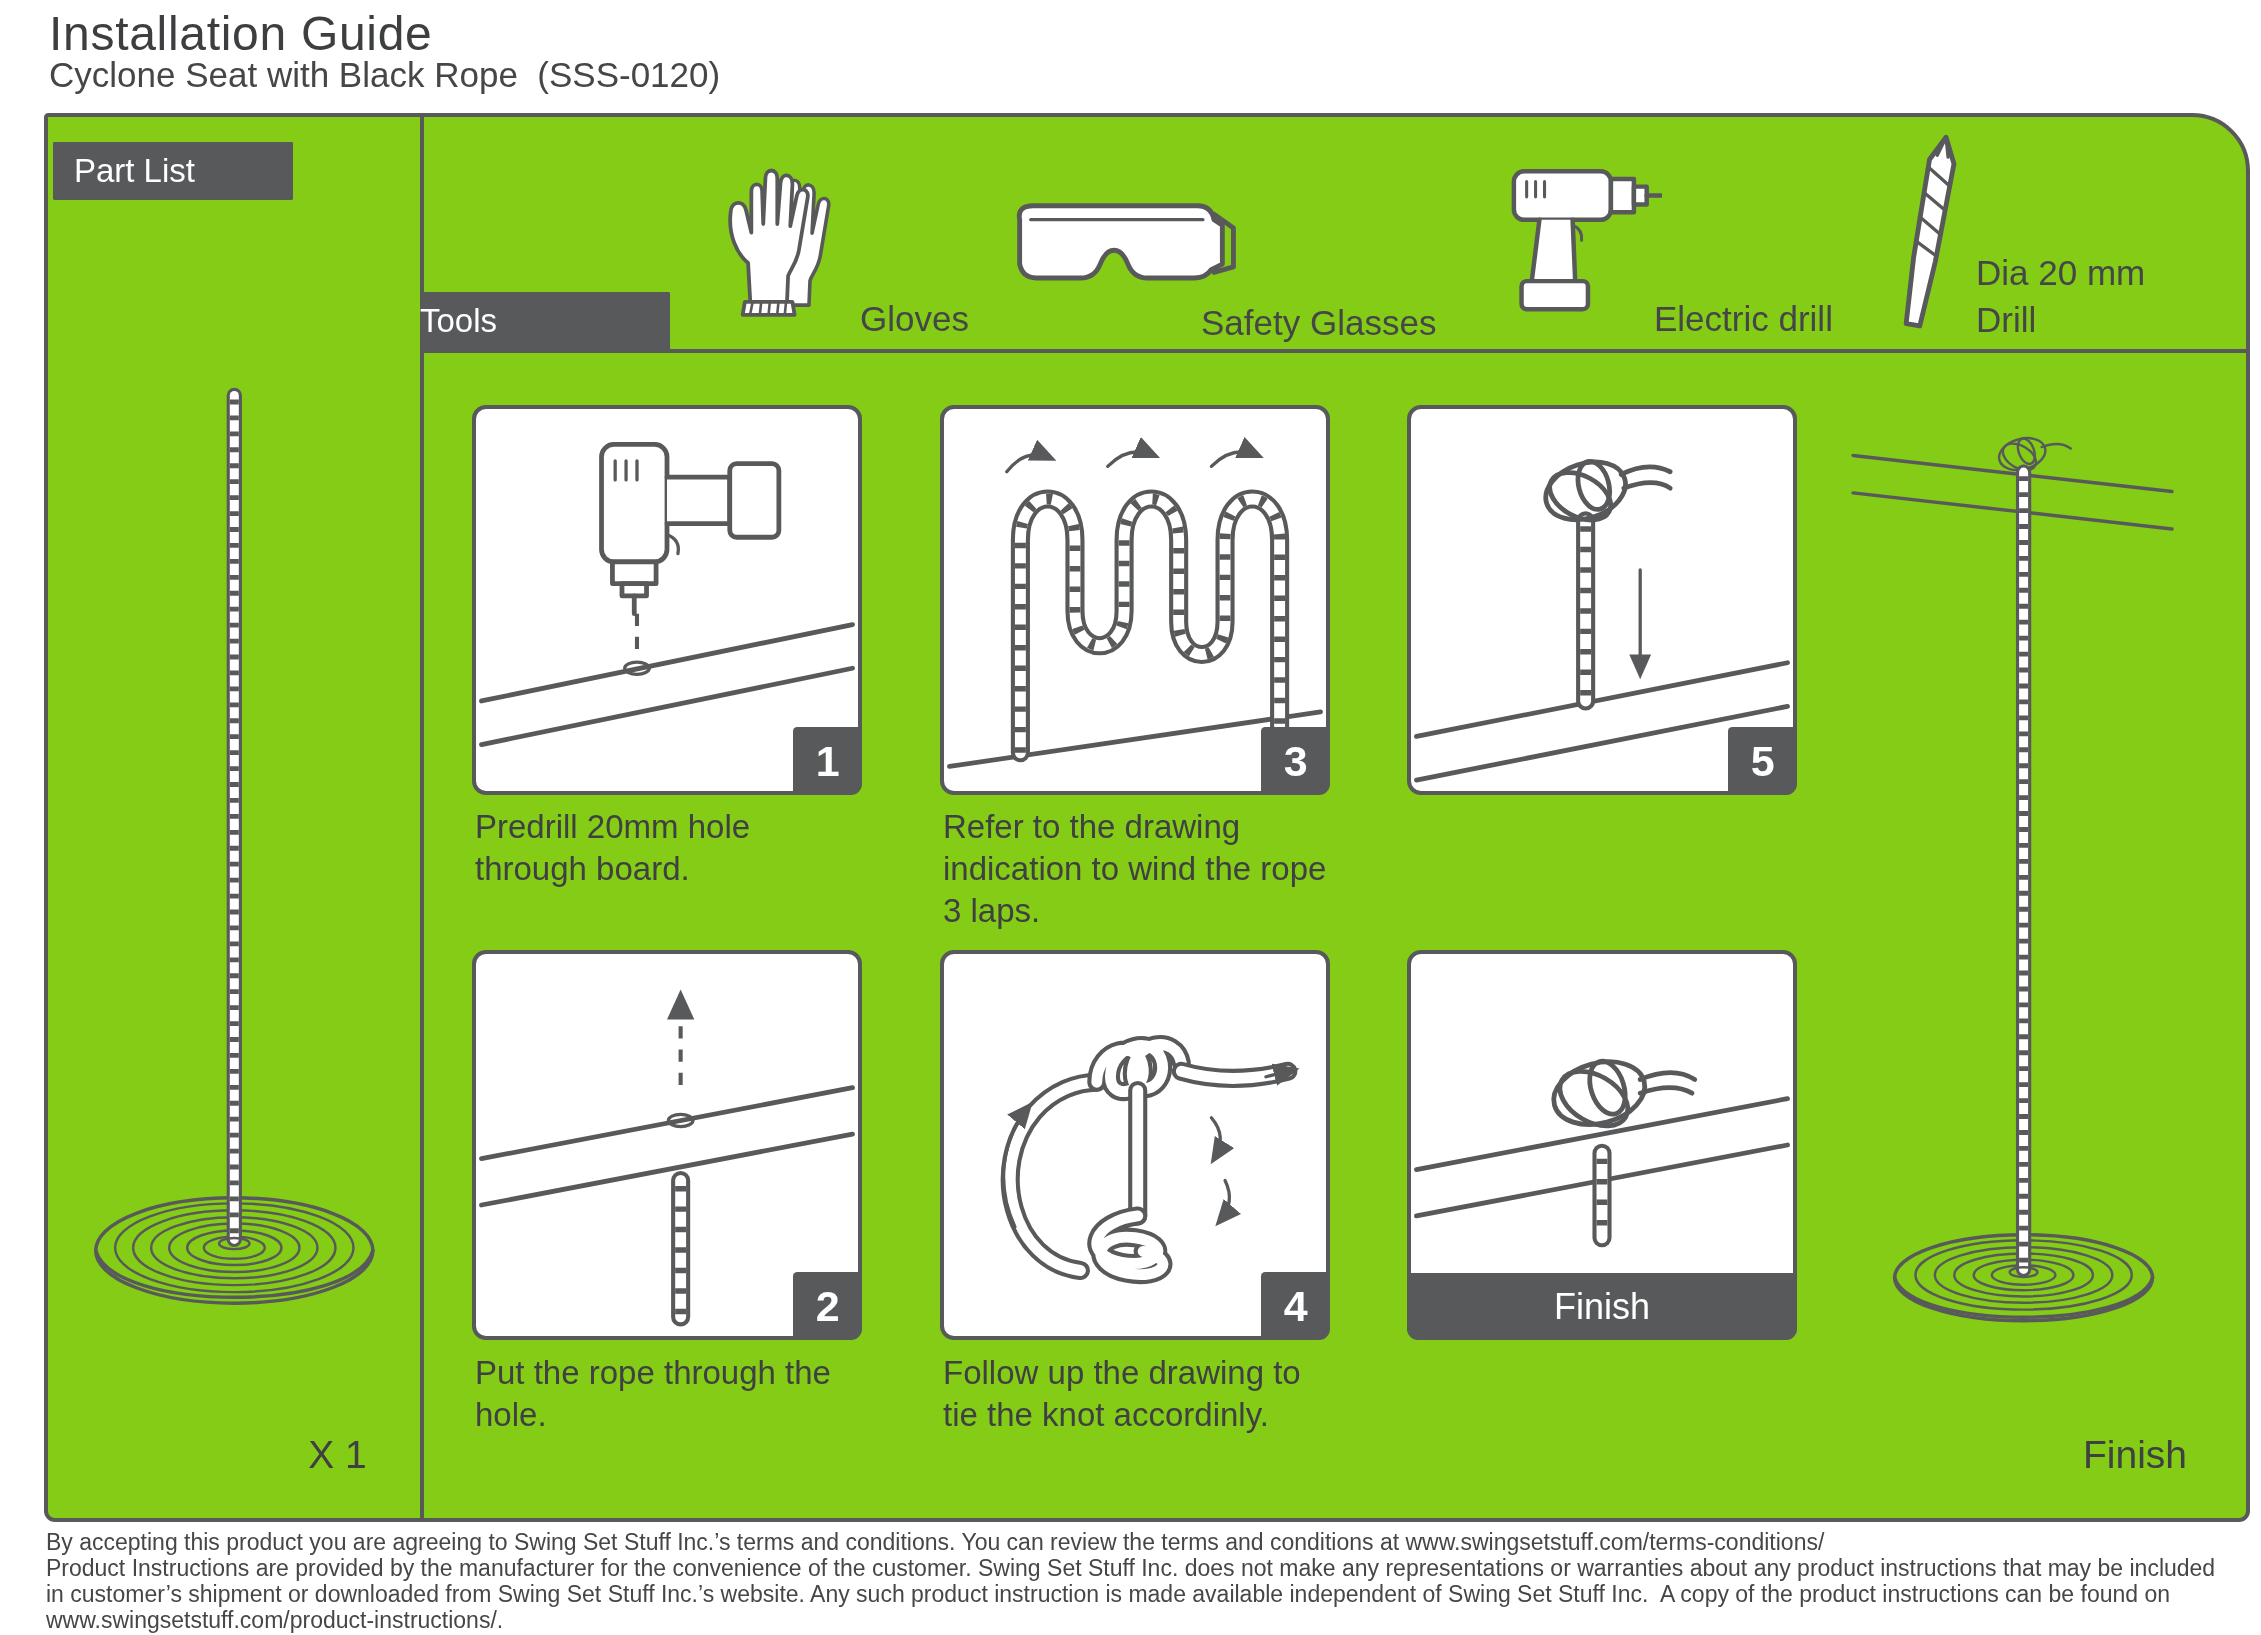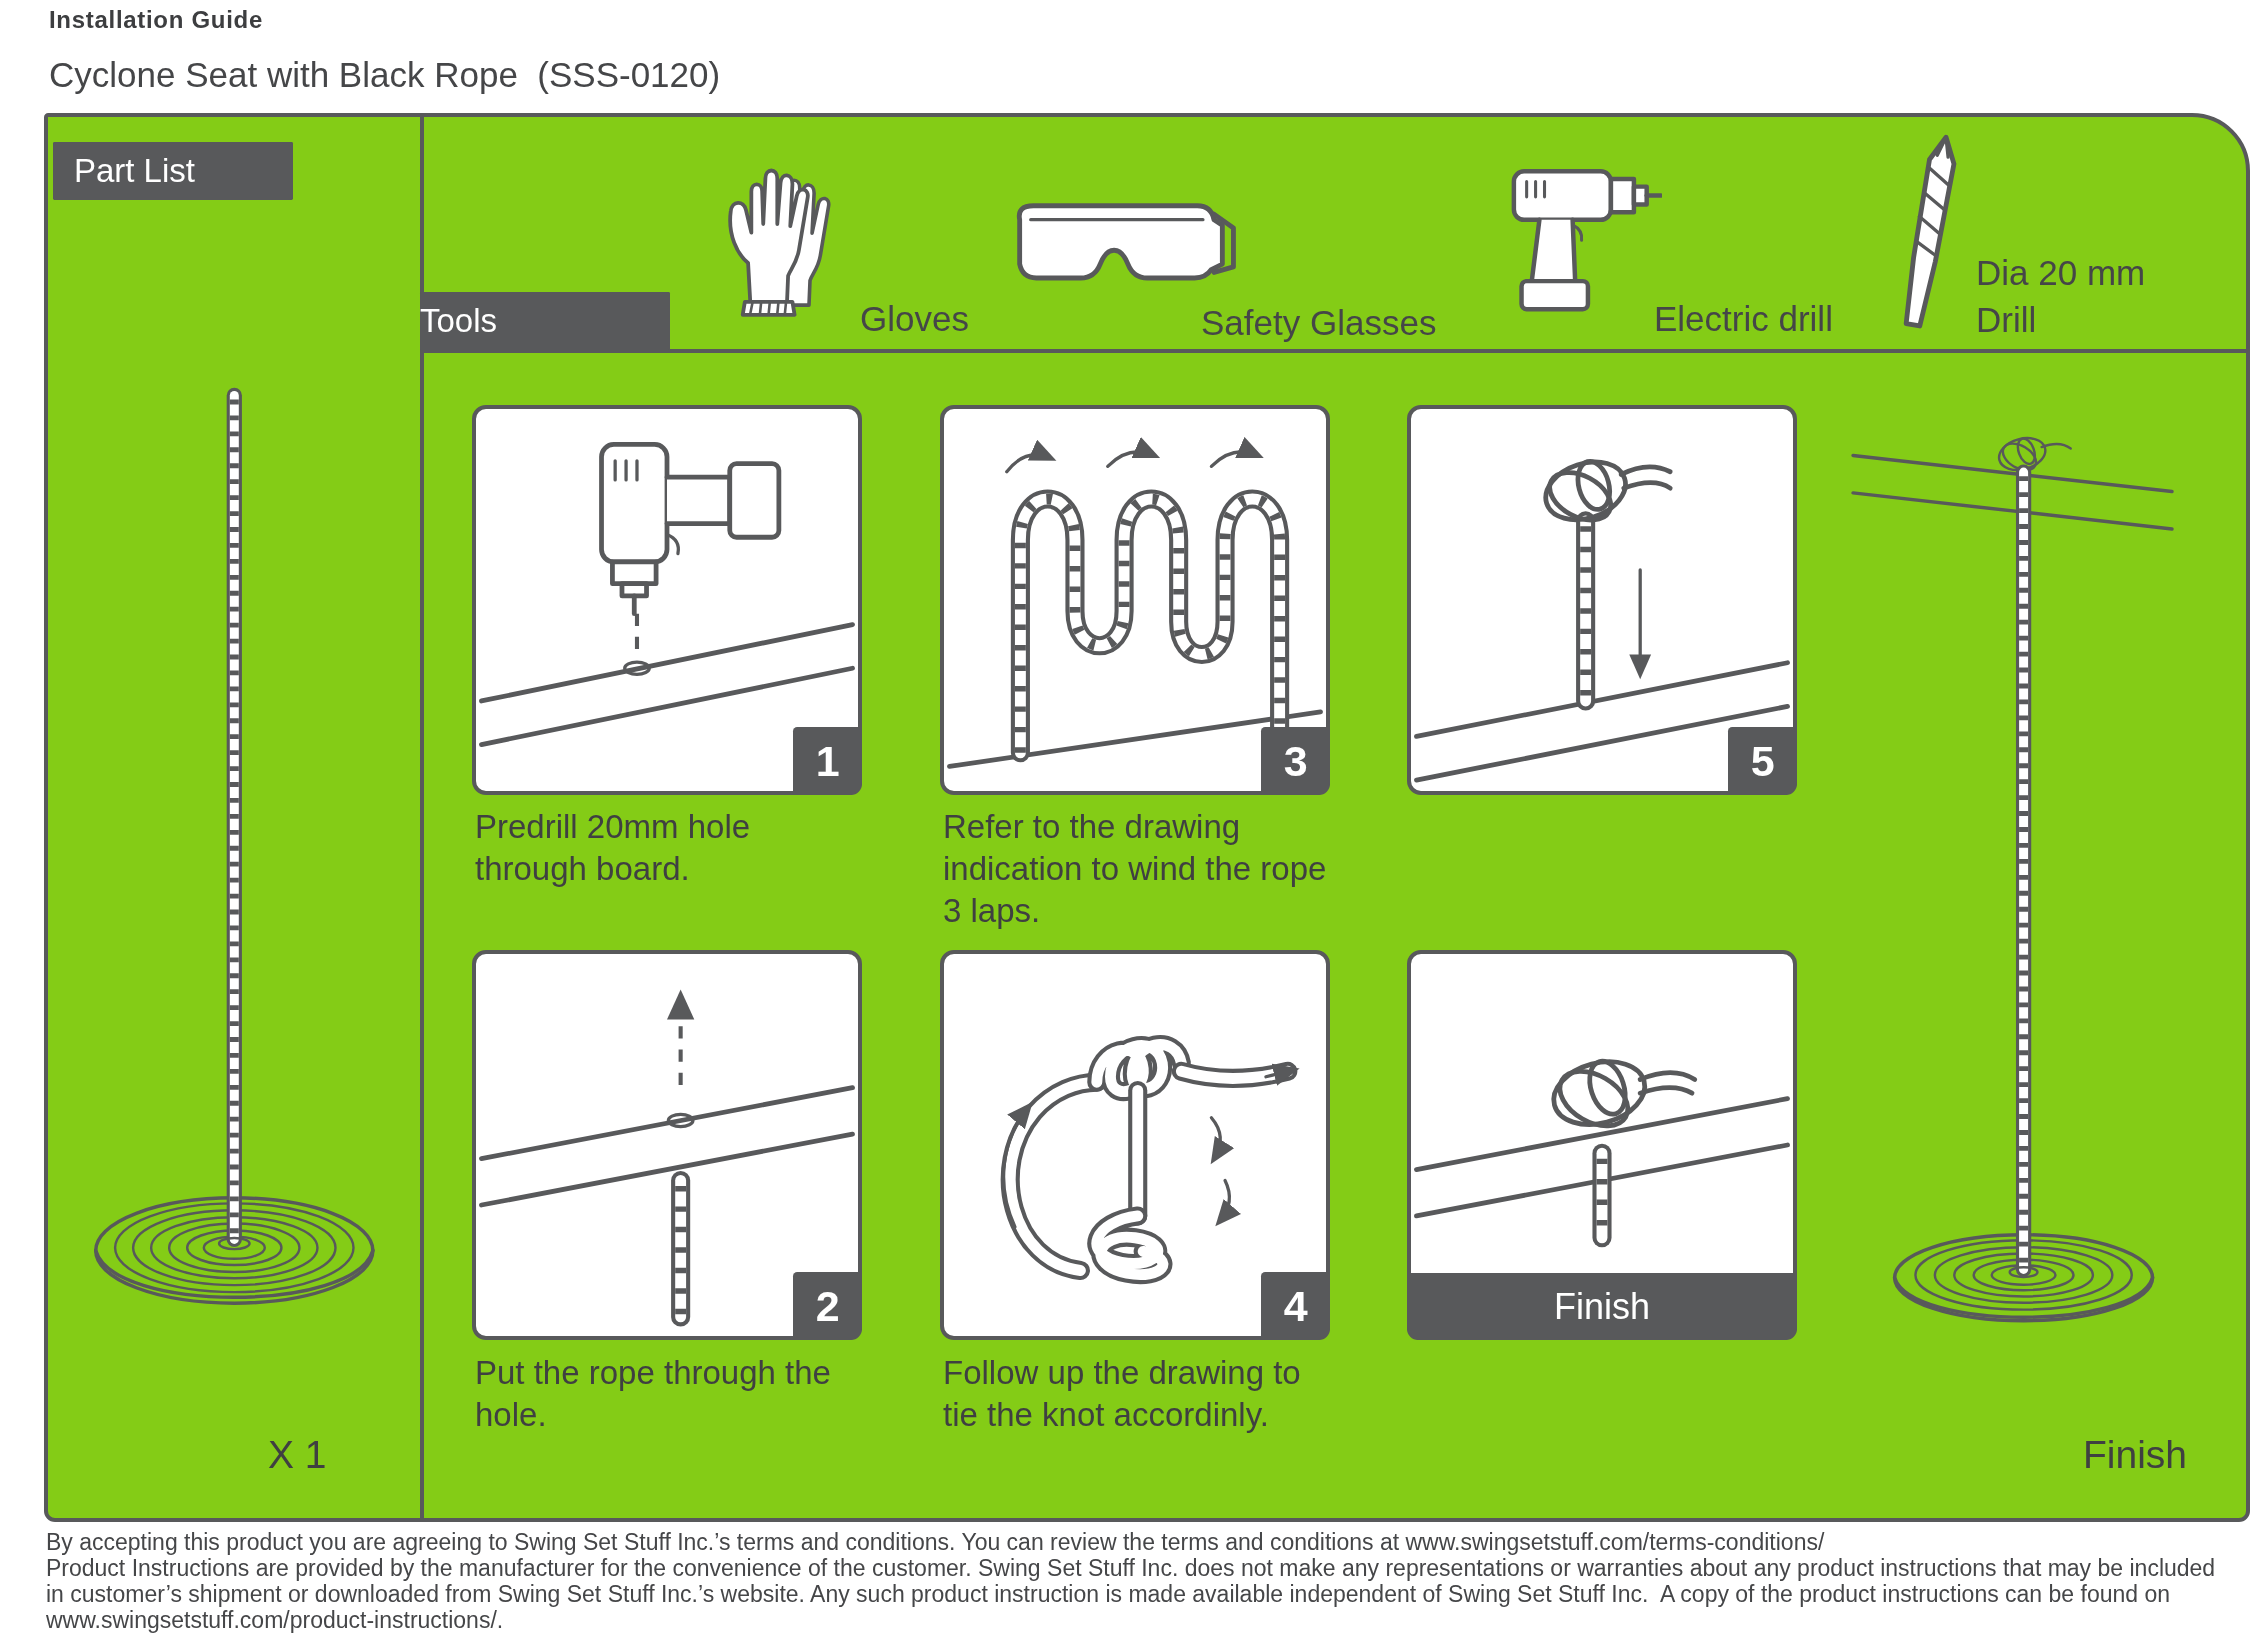--- a/index.html
+++ b/index.html
@@ -1,21 +1,21 @@
 <!DOCTYPE html>
 <html style="font-size:11px"><head>
 <meta charset="utf-8">
 <style>
   *{box-sizing:border-box;margin:0;padding:0}
   html,body{background:#ffffff}
   body{font-family:"Liberation Sans",sans-serif;color:#414042}
   #page{position:relative;width:2261px;height:1636px;background:#fff;overflow:hidden}
 
   .abs{position:absolute}
-  #doc-title{position:absolute;left:49px;top:5.5px;font-size:24px;font-weight:700;color:#3d3e40;letter-spacing:0.7px}
+  #doc-title{position:absolute;left:49px;top:5.5px;font-size:48px;font-weight:400;color:#3d3e40;letter-spacing:0.7px}
   #doc-subtitle{position:absolute;left:49px;top:55px;font-size:35px;color:#454648;white-space:pre-wrap}
 
   #main-box{position:absolute;left:44px;top:113px;width:2206px;height:1409px;border:4.2px solid #58595b;border-radius:4.2px 58px 11px 11px;background:#84cc16}
 
   .badge{position:absolute;background:#58595b;color:#fff;font-size:33px;display:flex;align-items:center}
   #part-list-badge{left:4.9px;top:25px;width:240px;height:58px;padding-left:21px;border-radius:1.4px}
   #tools-badge{left:372px;top:175px;width:250px;height:58px;justify-content:flex-start;border-radius:1.4px}
 
   #column-divider{position:absolute;left:372px;top:0;width:3.5px;height:100%;background:#58595b}
   #tools-divider{position:absolute;left:372px;top:232px;width:1826px;height:3.5px;background:#58595b}
@@ -128,21 +128,21 @@
         <ellipse class="ln2 thin2" cx="234" cy="1258" rx="94" ry="35"></ellipse>
         <ellipse class="ln2 thin2" cx="234" cy="1258" rx="68" ry="25"></ellipse>
         <ellipse class="ln2 thin2" cx="234" cy="1258" rx="44" ry="16"></ellipse>
         <path class="rt2" d="M234,28 L234,1246"></path>
         <path class="ri2" d="M234,28 L234,1246"></path>
         <path class="rd2" d="M234,34 L234,1246"></path>
         <ellipse class="ln2 thin2" cx="234" cy="1252" rx="22" ry="8"></ellipse>
       </svg>
     </div>
 
-    <div class="qty" style="left:220px;top:1316px;width:139px;text-align:left">X 1</div>
+    <div class="qty" style="left:220px;top:1316px;width:139px;text-align:center">X 1</div>
 
     <div class="panel" style="left:424px;top:288px">
       <svg width="100%" height="100%" viewBox="0 0 280 280">
         <path class="ln" d="M4,214 L276,158"></path>
         <path class="ln" d="M4,246 L276,190"></path>
         <ellipse class="ln thin" cx="118" cy="190" rx="9" ry="4.5"></ellipse>
         <path class="dash" d="M118,150 L118,184"></path>
         <rect class="lnf" x="92" y="26" width="48" height="86" rx="9"></rect>
         <path class="ln thin" d="M102,38 v14 M110,38 v14 M118,38 v14"></path>
         <rect class="lnf" x="100" y="112" width="32" height="16"></rect>

